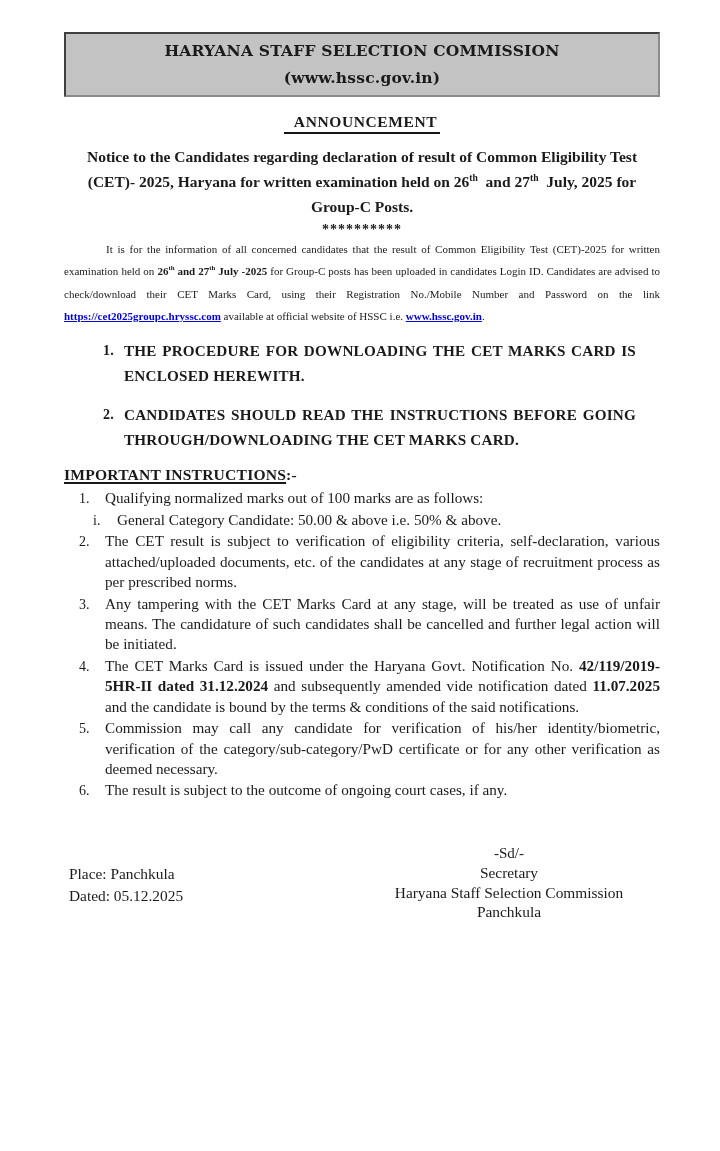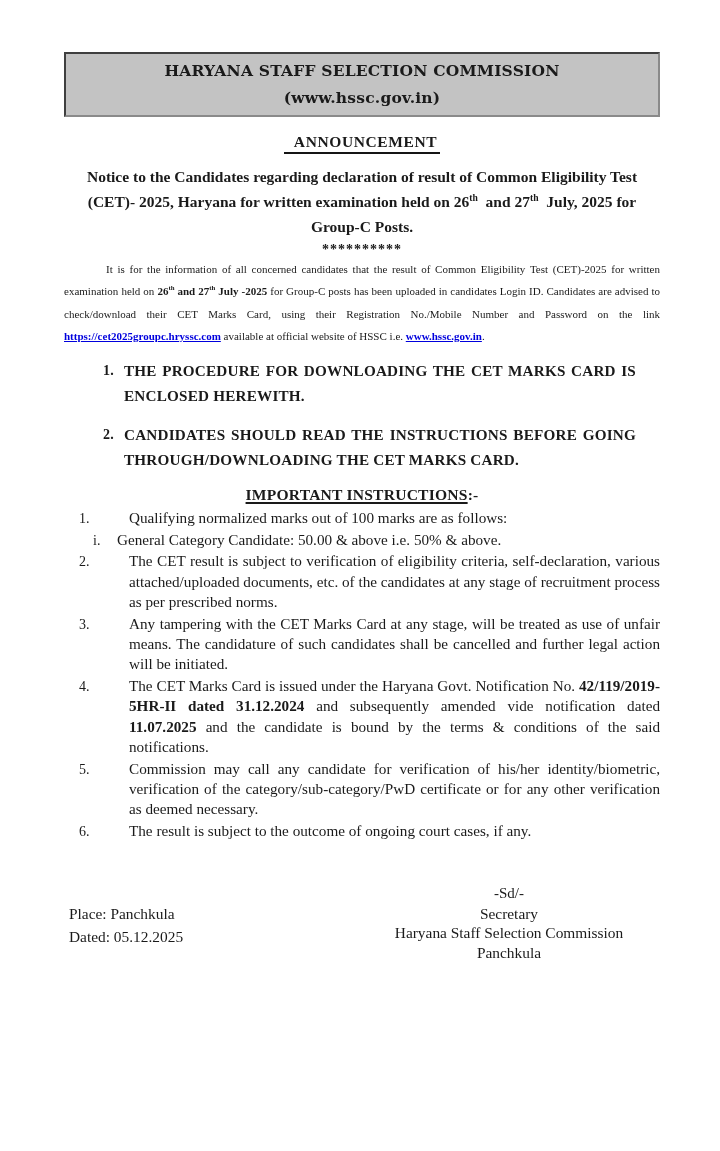--- a/index.html
+++ b/index.html
@@ -10,21 +10,21 @@
   }
   *{margin:0;padding:0;box-sizing:border-box;}
   html,body{background:#ffffff;}
   body{
     width:720px;height:1151px;overflow:hidden;
     font-family:"Liberation Serif","DejaVu Serif",serif;
     color:var(--text);
   }
   .page{
     width:720px;height:1151px;
-    padding:52px 60px 0 64px;
+    padding:32px 60px 0 64px;
     position:relative;
     background:#ffffff;
   }
   .b{font-weight:700;}
   .header-box{
     width:596px;
     background:var(--hdr-bg);
     border:2px solid var(--hdr-border);
     border-right-color:#8a8a8a;
     border-bottom-color:#8a8a8a;
@@ -87,27 +87,26 @@
     line-height:25px;
     letter-spacing:.2px;
   }
   .bp-num{width:21px;flex:0 0 21px;font-size:14px;}
   .bp-text{width:512px;flex:0 0 512px;text-align:justify;}
   .ii-heading{
     margin-top:12px;
     font-size:15.6px;
     font-weight:700;
     letter-spacing:.2px;
-    text-align:center;
   }
   .ii-heading .u{text-decoration:underline;text-decoration-thickness:2px;text-underline-offset:2px;}
   .ii-list{margin-top:4px;font-size:15.2px;line-height:20.4px;}
   .item{display:flex;margin-bottom:1px;}
   .i-num{flex:0 0 26px;margin-left:15px;font-size:14px;padding-top:1px;}
-  .i-text{flex:1;text-align:justify;margin-left:24px;}
+  .i-text{flex:1;text-align:justify;}
   .sub{display:flex;}
   .s-num{flex:0 0 24px;margin-left:29px;font-size:14px;padding-top:1px;}
   .s-text{flex:1;text-align:justify;}
   .sig-row{
     display:flex;
     margin-top:42px;
     font-size:15.4px;
     line-height:19.5px;
   }
   .sig-left{margin-left:5px;padding-top:20px;}

